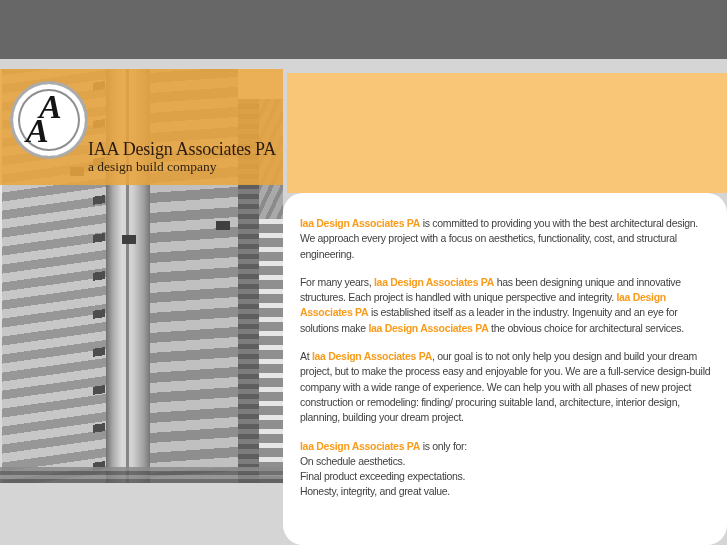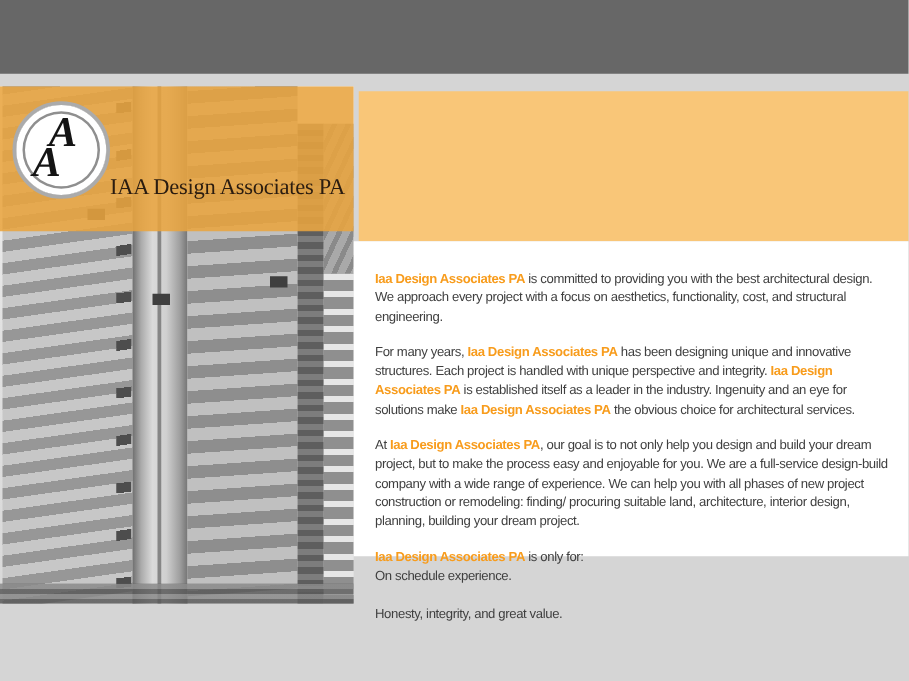--- a/index.html
+++ b/index.html
@@ -81,22 +81,22 @@
   }
   .brand-tagline {
     position:absolute; left:88px; top:90px;
     font-family:"Liberation Serif", serif; font-size:13.5px; color:#30220f;
     white-space:nowrap;
   }
 
   
   .orange-band { position:absolute; left:287px; top:73px; width:440px; height:120px; background:#f9c678; }
   .content-panel {
-    position:absolute; left:283px; top:193px; width:444px; height:252px;
-    background:#ffffff; box-sizing:border-box; padding:23px 15px 0 17px;
+    position:absolute; left:283px; top:193px; width:444px; height:352px;
+    background:#ffffff; box-sizing:border-box; padding:23px 15px 0 17px;border-radius:20px;
   }
   .content-panel p {
     margin:0 0 13px 0; font-size:10.5px; line-height:15.3px;
     letter-spacing:-0.3px; color:#3f3f3f;
   }
   .content-panel .brand { color:#f89c1c; font-weight:bold; }
 </style>
 </head>
 <body>
 
@@ -121,26 +121,27 @@
     <div class="photo-bottom-shade"></div>
 
     <div class="orange-overlay"></div>
 
     <div class="logo-badge">
       <span class="logo-letter logo-letter-top">A</span>
       <span class="logo-letter logo-letter-bottom">A</span>
     </div>
 
     <div class="brand-title">IAA Design Associates PA</div>
+    <div class="brand-tagline">a design build company</div>
   </div>
 
   <div class="orange-band"></div>
 
   <div class="content-panel">
     <div>
         <p><span class="brand">Iaa Design Associates PA</span><span> is committed to providing you with the best architectural design. We approach every project with a focus on aesthetics, functionality, cost, and structural engineering.</span></p>
         <p><span>For many years, </span><span class="brand">Iaa Design Associates PA</span><span> has been designing unique and innovative structures. Each project is handled with unique perspective and integrity. </span><span class="brand">Iaa Design Associates PA</span><span> is established itself as a leader in the industry. Ingenuity and an eye for solutions make </span><span class="brand">Iaa Design Associates PA</span><span> the obvious choice for architectural services.</span></p>
         <p><span> At </span><span class="brand">Iaa Design Associates PA</span><span>, our goal is to not only help you design and build your dream project, but to make the process easy and enjoyable for you. We are a full-service design-build company with a wide range of experience. We can help you with all phases of new project construction or remodeling: finding/ procuring suitable land, architecture, interior design, planning, building your dream project.</span></p>
-        <p><span class="brand">Iaa Design Associates PA</span><span> is only for:</span><br><span>On schedule experience.</span><br><br><span>Honesty, integrity, and great value.</span></p>
+        <p><span class="brand">Iaa Design Associates PA</span><span> is only for:</span><br><span>On schedule aesthetics.</span><br><span>Final product exceeding expectations.</span><br><span>Honesty, integrity, and great value.</span></p>
       </div>
   </div>
 
 </div>
 
 </body></html>

